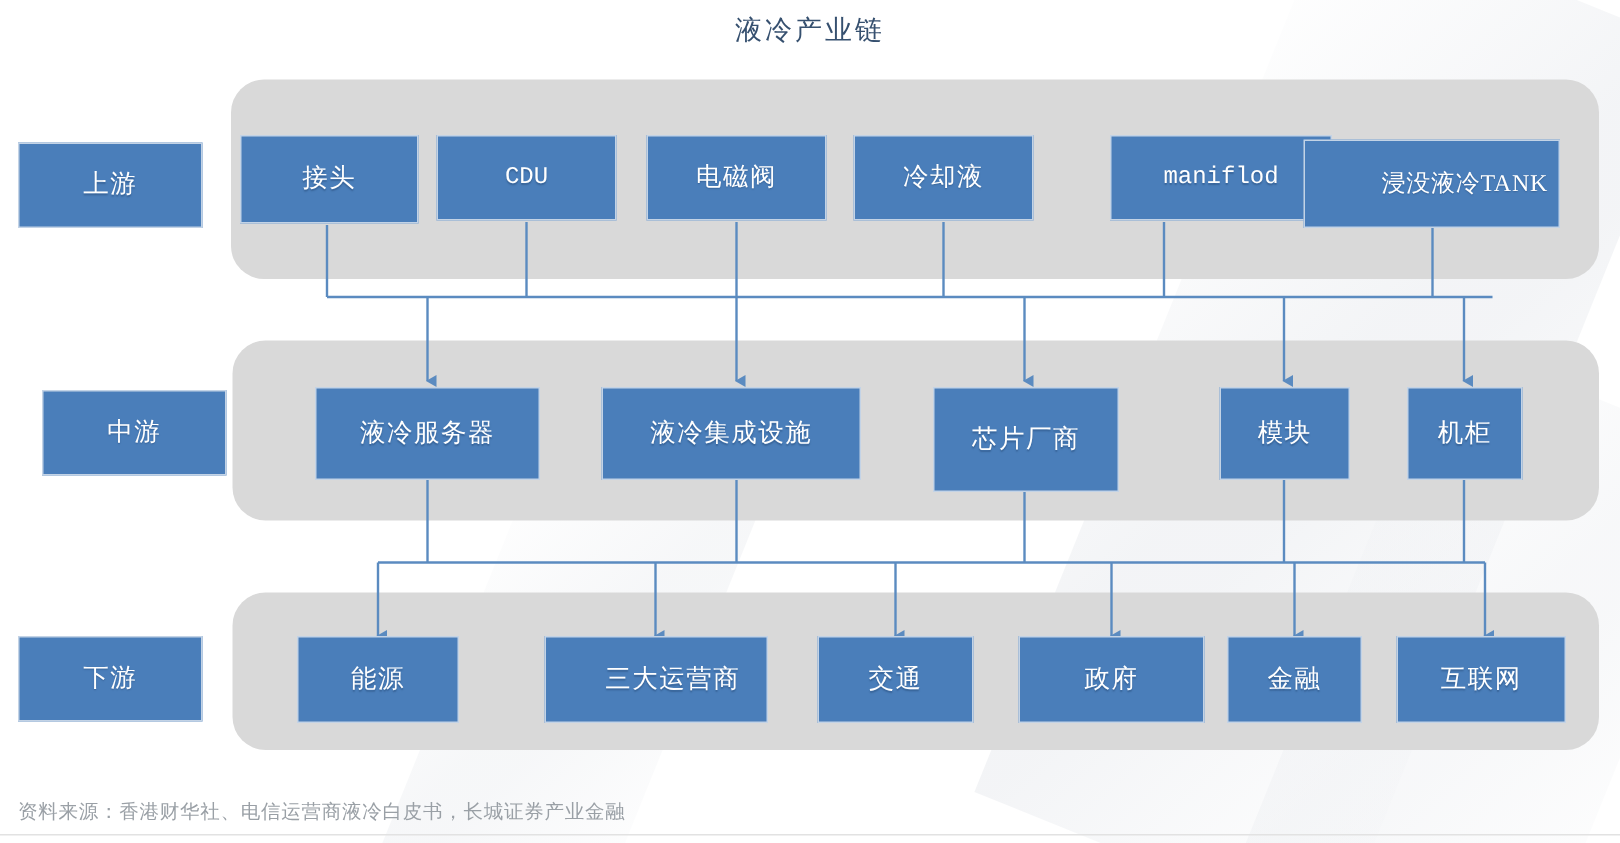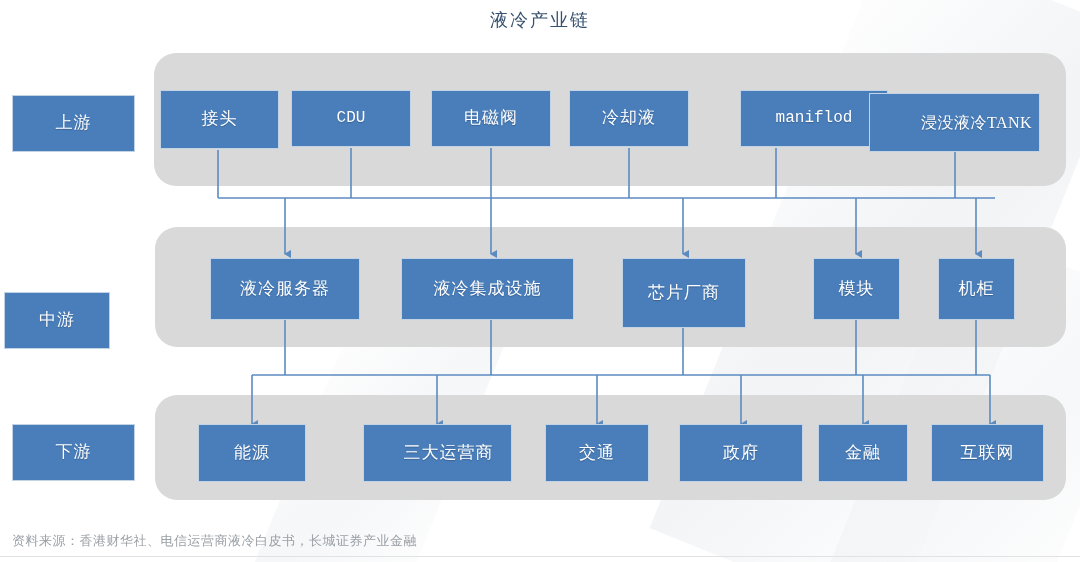--- a/index.html
+++ b/index.html
@@ -141,21 +141,21 @@
       <path d="M252,375 L252,424" marker-end="url(#arrow)"></path>
       <path d="M437,375 L437,424" marker-end="url(#arrow)"></path>
       <path d="M597,375 L597,424" marker-end="url(#arrow)"></path>
       <path d="M741,375 L741,424" marker-end="url(#arrow)"></path>
       <path d="M863,375 L863,424" marker-end="url(#arrow)"></path>
       <path d="M990,375 L990,424" marker-end="url(#arrow)"></path>
     </g>
   </svg>
 
   <div class="tier-label" style="left:12px;  top:95px;  width:123px; height:57px;">上游</div>
-  <div class="tier-label" style="left:4px;  top:260px; width:106px; height:57px;margin-top:32px;">中游</div>
+  <div class="tier-label" style="left:28px;  top:260px; width:123px; height:57px;">中游</div>
   <div class="tier-label" style="left:12px;  top:424px; width:123px; height:57px;">下游</div>
 
   <div class="node" style="left:160px; top:90px;  width:119px; height:59px;">接头</div>
   <div class="node mono" style="left:291px; top:90px;  width:120px; height:57px;">CDU</div>
   <div class="node" style="left:431px; top:90px;  width:120px; height:57px;">电磁阀</div>
   <div class="node" style="left:569px; top:90px;  width:120px; height:57px;">冷却液</div>
   <div class="node mono" style="left:702px; top:90px;  width:148px; height:57px;margin-left:38px;">maniflod</div>
   <div class="node small" style="left:869px; top:93px;  width:171px; height:59px;padding-left:44px;">浸没液冷TANK</div>
 
   <div class="node" style="left:210px; top:258px; width:150px; height:62px;">液冷服务器</div>

